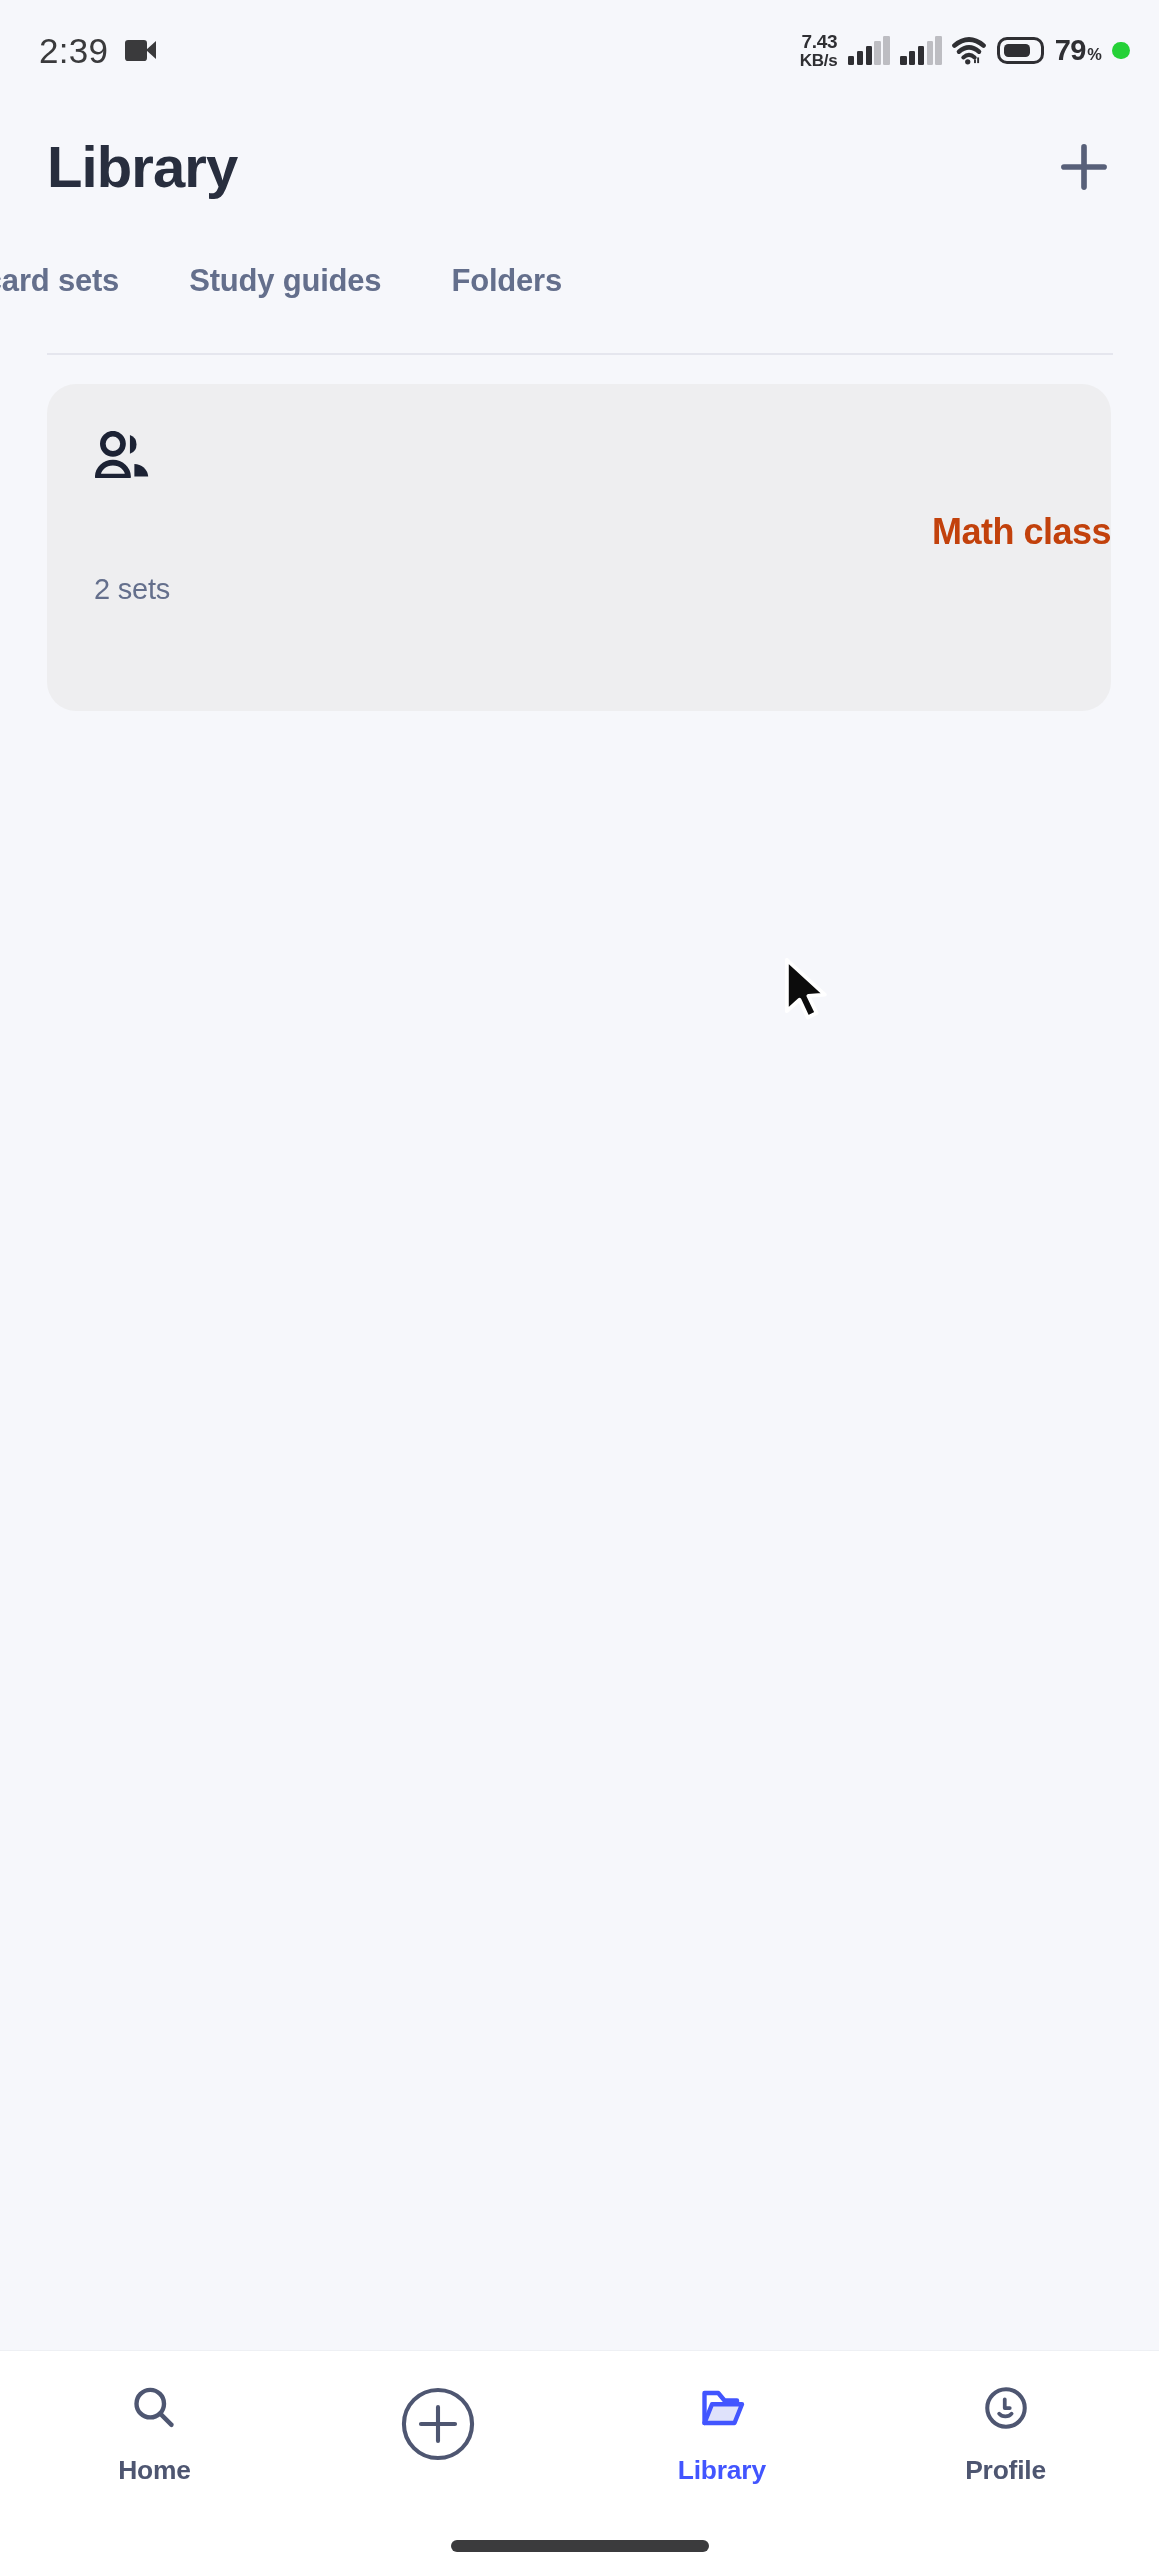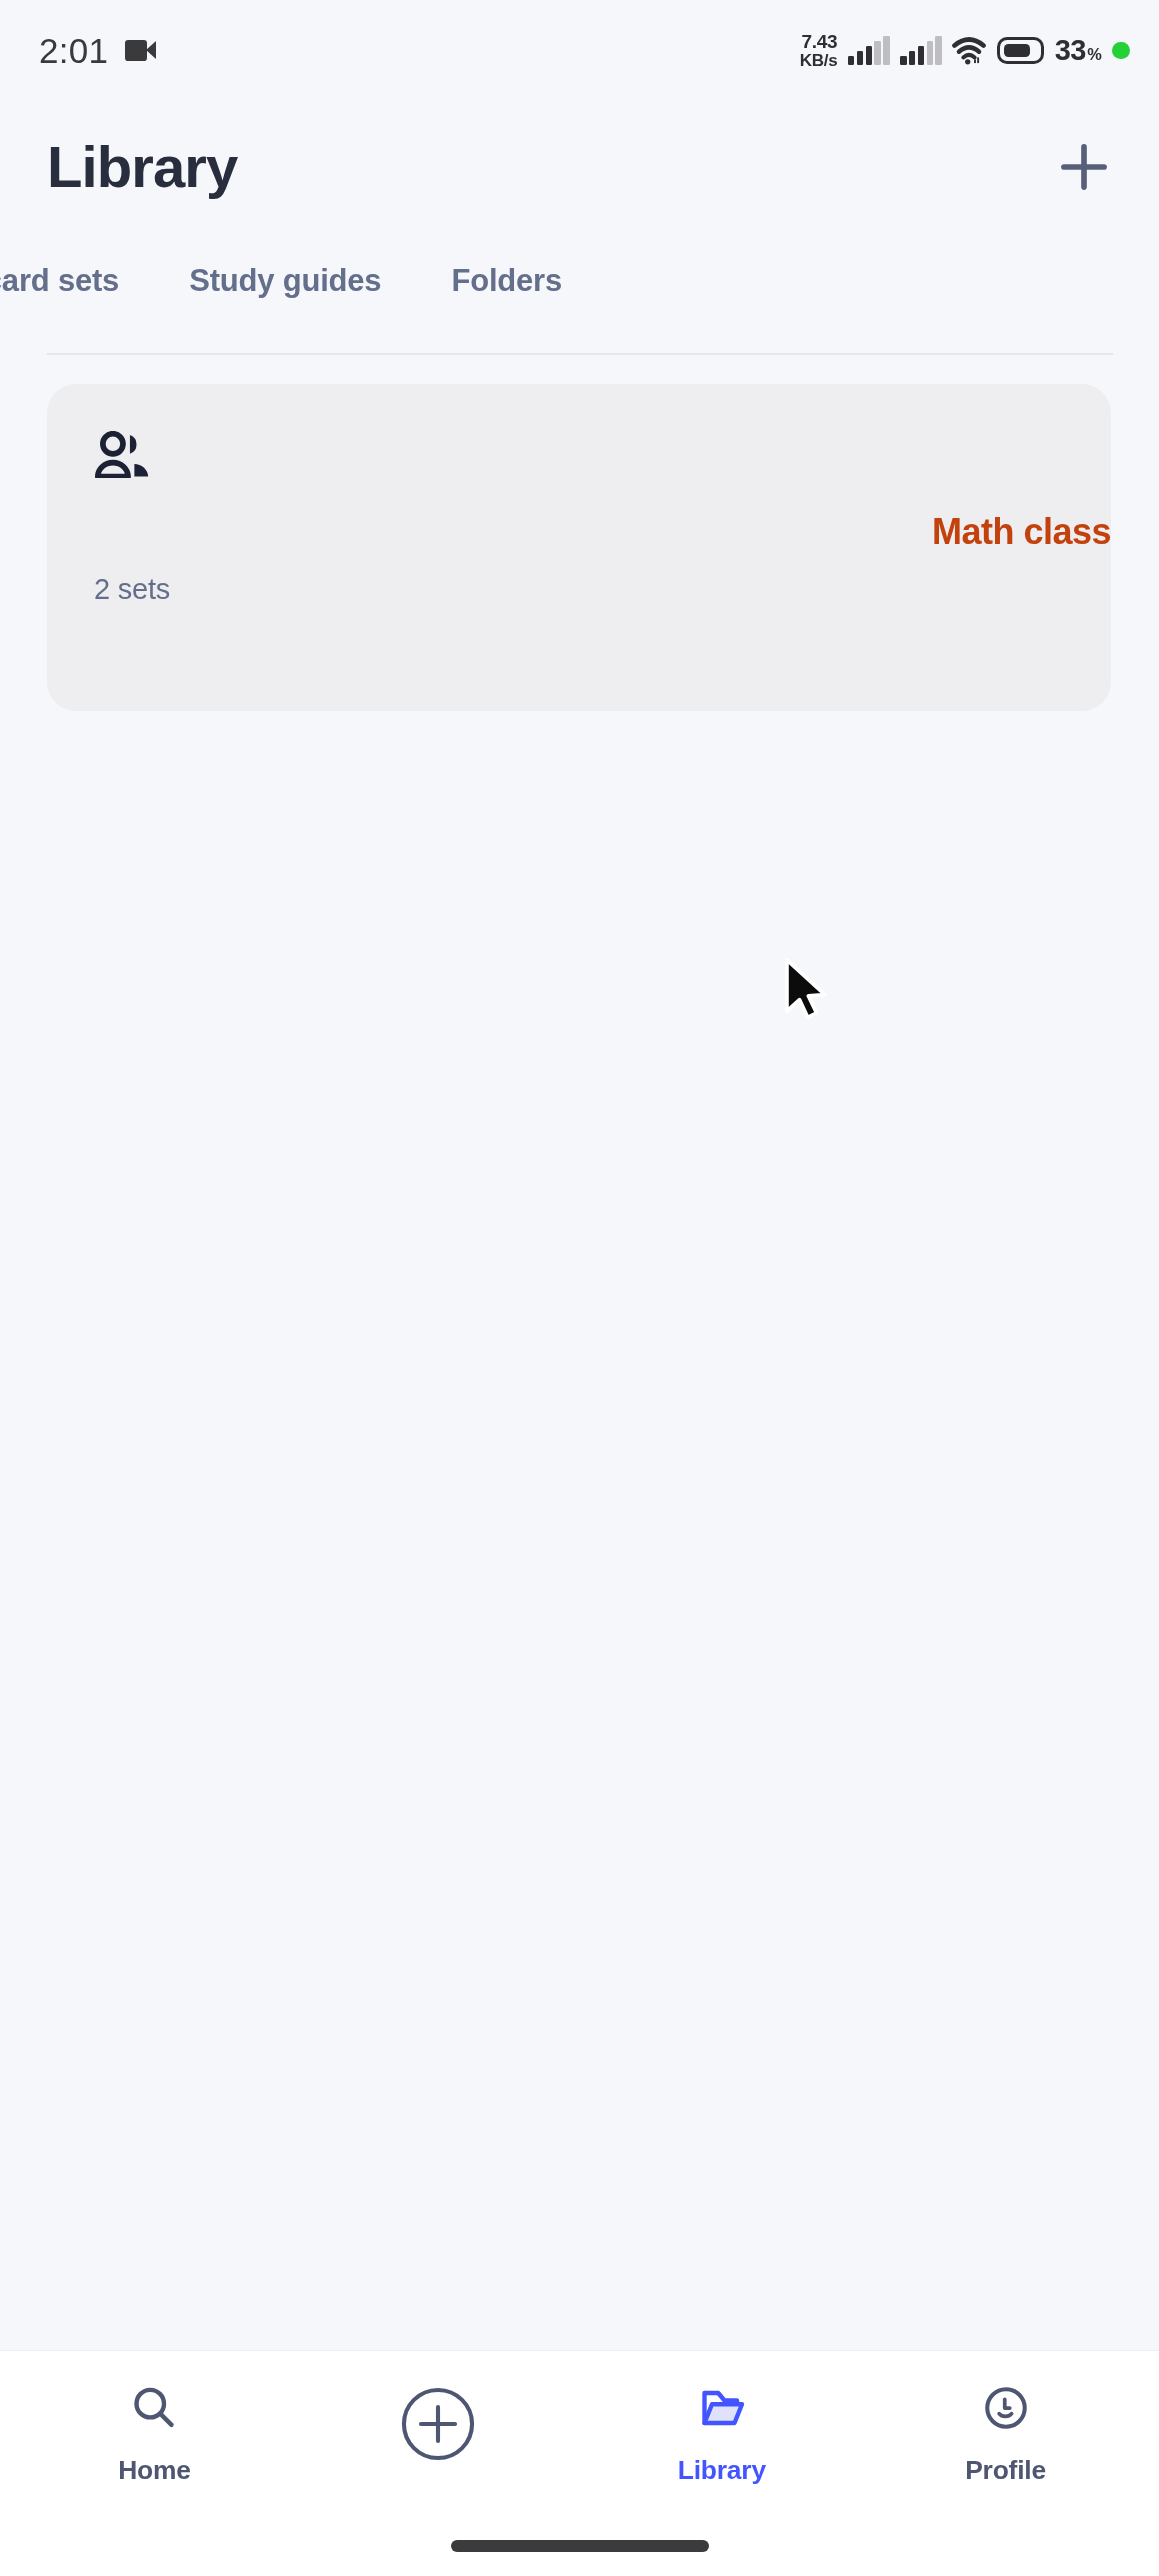--- a/index.html
+++ b/index.html
@@ -168,21 +168,21 @@
     width:258px; height:11.3px; background:#3b3b3d; border-radius:7.5px;
   }
 </style>
 </head>
 <body>
 
 <div id="screen">
 
   <div class="statusbar">
     <div class="sb-left">
-      <div class="sb-time">2:01</div>
+      <div class="sb-time">2:39</div>
       <div class="video-ico">
         <div class="body"></div>
           <div class="lens"></div>
       </div>
     </div>
 
     <div class="sb-right">
       <div class="netspeed">
         <div class="v">7.43</div>
         <div class="u">KB/s</div>
@@ -210,21 +210,21 @@
         <circle cx="25" cy="41" r="4.2" fill="#2f2f33"></circle>
         <rect x="35" y="37" width="3" height="6" fill="#2f2f33"></rect>
         <rect x="40" y="34" width="3" height="9" fill="#2f2f33"></rect>
       </svg>
 
       <div class="battery">
         <div class="fill"></div>
       </div>
 
       <div class="pct">
-        <span class="n">33</span>
+        <span class="n">79</span>
         <span class="s">%</span>
       </div>
 
       <div class="greendot"></div>
     </div>
   </div>
 
   <div class="header">
     <div class="page-title">Library</div>
     <div class="add-btn">

